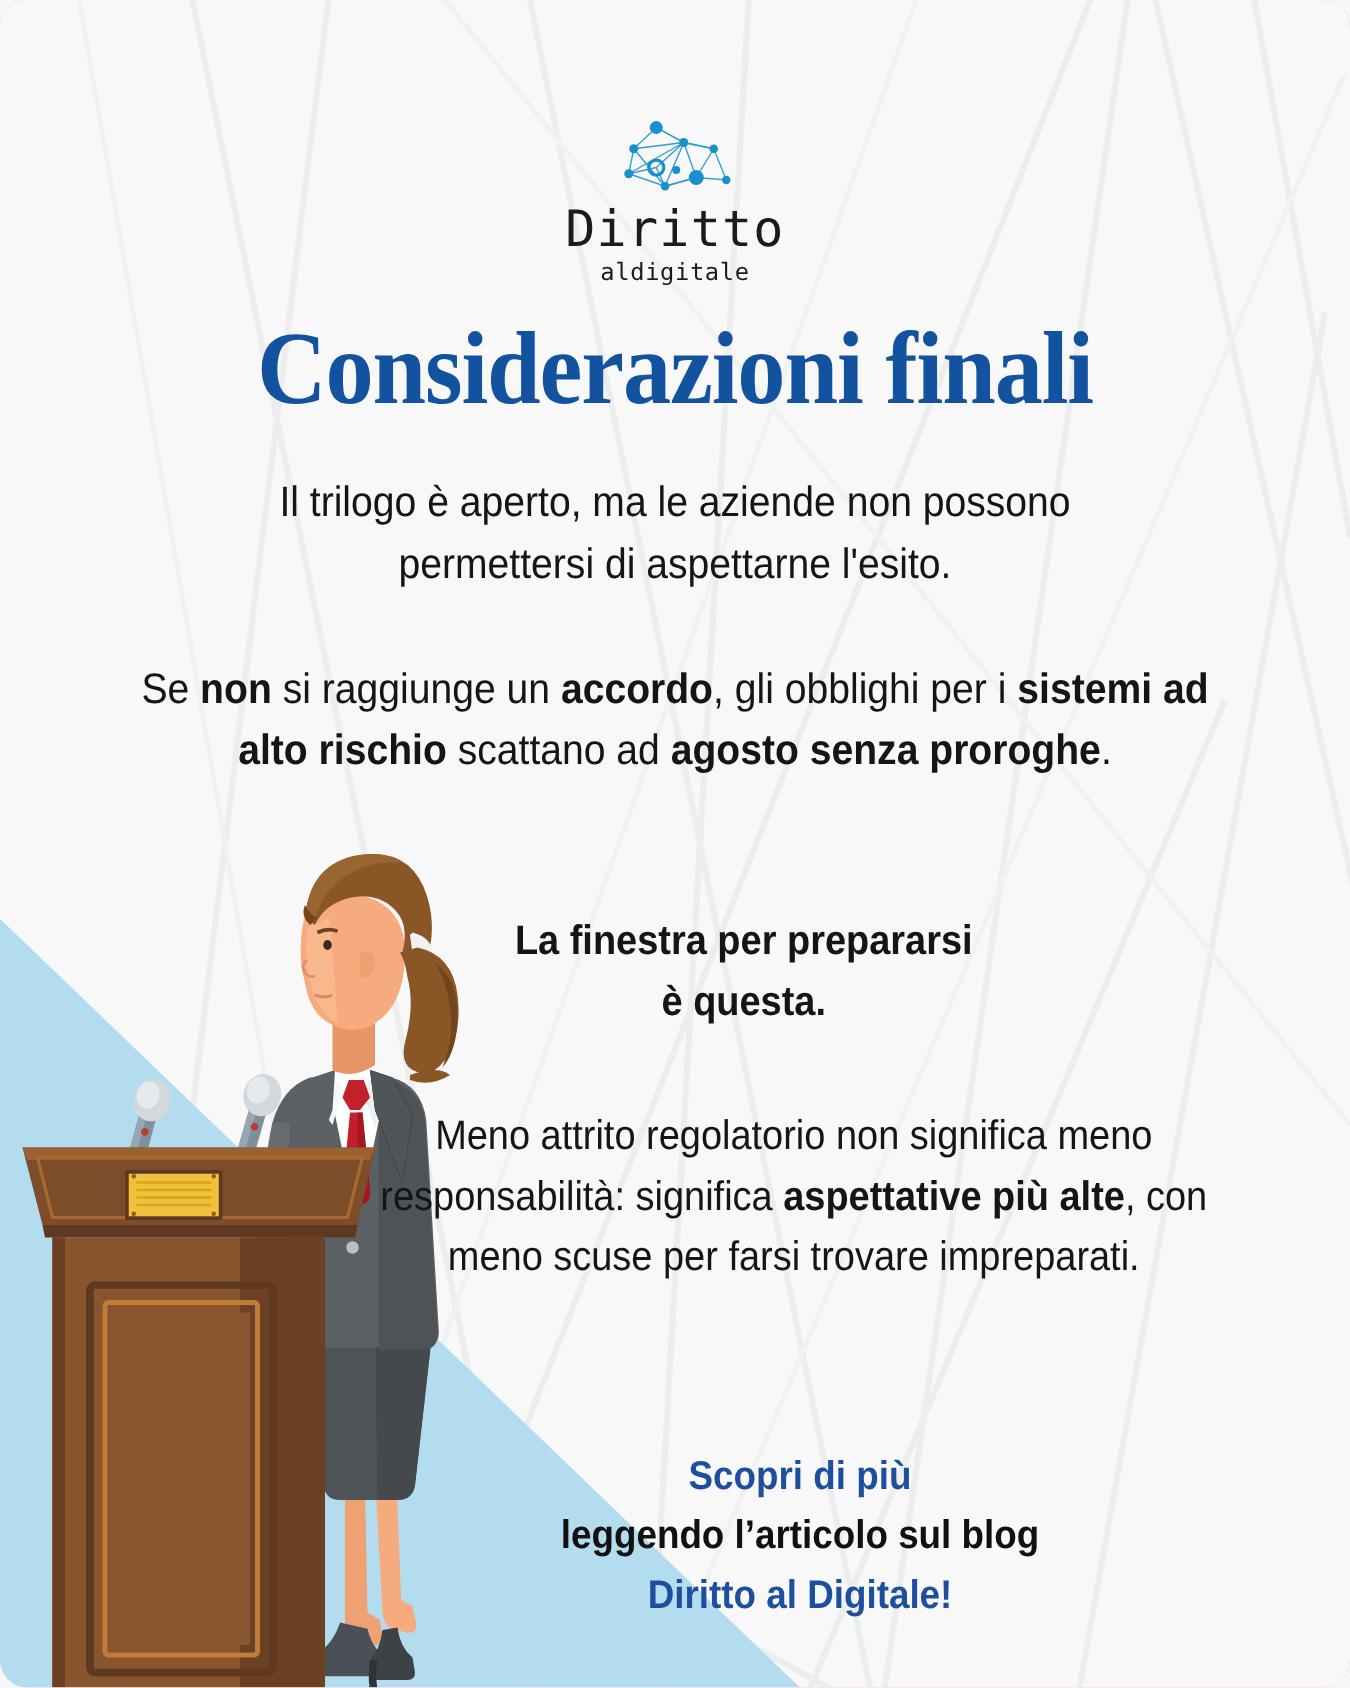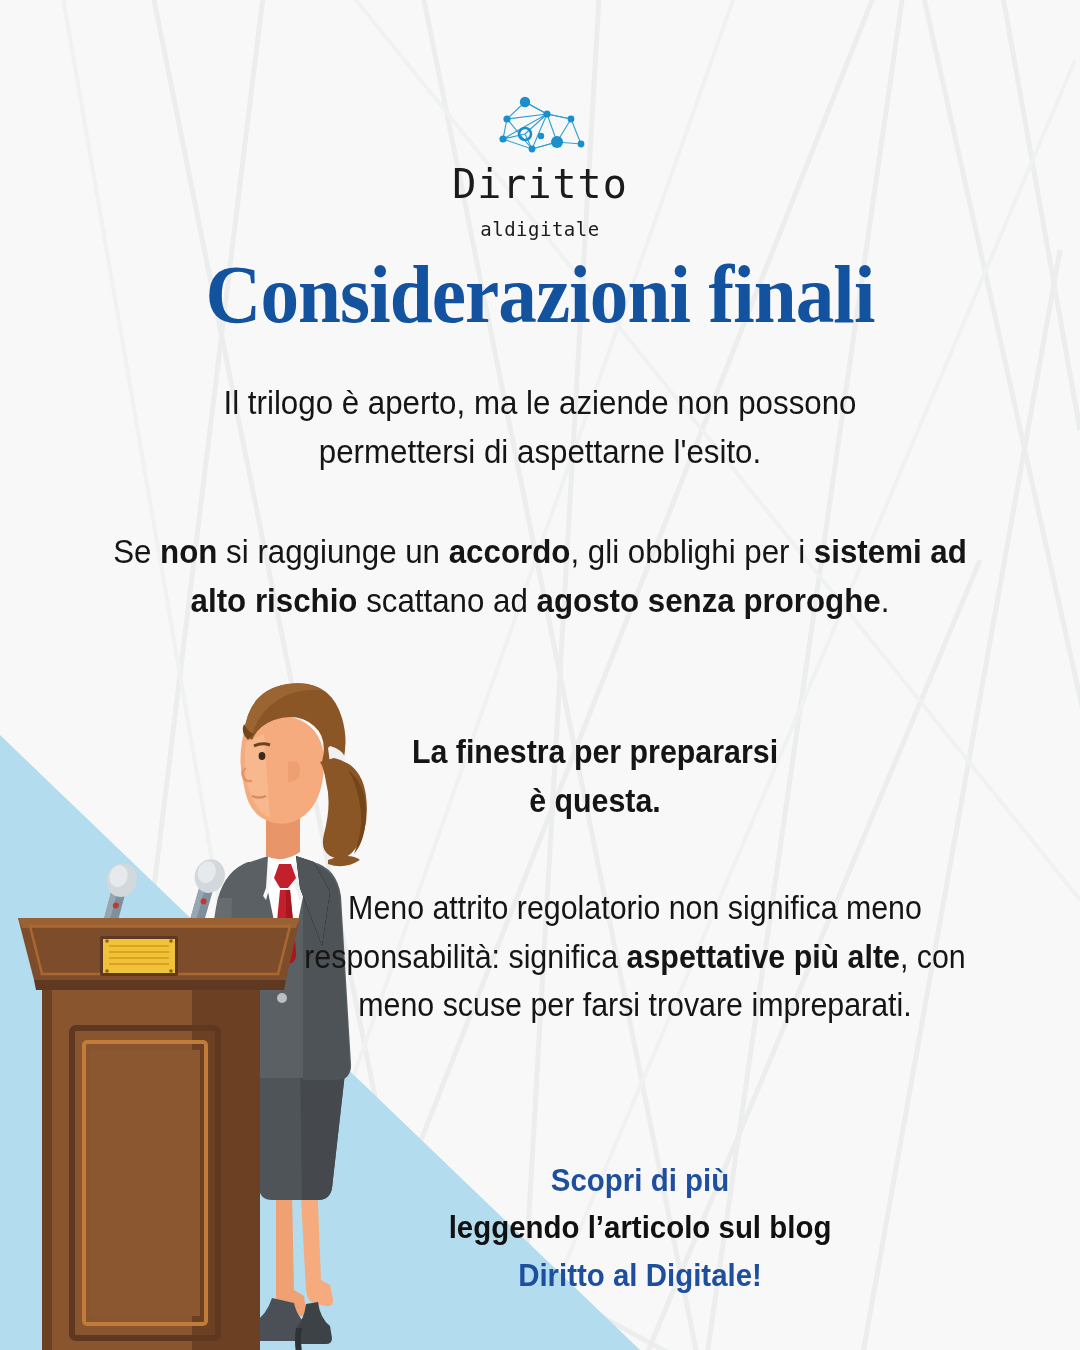--- a/index.html
+++ b/index.html
@@ -6,41 +6,42 @@
   body{
     width:1080px;height:1350px;
     background:#f7f7f7;
     font-family:"Liberation Sans", sans-serif;
     overflow:hidden;
   }
   .canvas{
     position:relative;width:1080px;height:1350px;
     background:#fca5a5;
     overflow:hidden;
+    border-radius:22px;
   }
   
   .bg-lines{position:absolute;inset:0;z-index:0;}
   
   .blue-wedge{position:absolute;inset:0;z-index:1;}
 
   
   .logo-wrap{
     position:absolute;left:0;right:0;top:92px;z-index:5;
     display:flex;flex-direction:column;align-items:center;
   }
   .logo-net{width:110px;height:76px;display:block;}
   .logo-word{
     font-family:"DejaVu Sans Mono", monospace;
     font-size:40px;letter-spacing:1px;color:#1b1b1b;
     line-height:1;margin-top:-4px;font-weight:400;
   }
   .logo-sub{
     font-family:"DejaVu Sans Mono", monospace;
     font-size:19px;letter-spacing:.5px;color:#1b1b1b;
-    line-height:1;margin-top:16px;
+    line-height:1;margin-top:5px;
   }
 
   
   .headline{
     position:absolute;left:0;right:0;top:253px;z-index:6;
     text-align:center;
     font-family:"Liberation Serif", serif;
     font-weight:700;
     font-size:83px;
     line-height:1;

